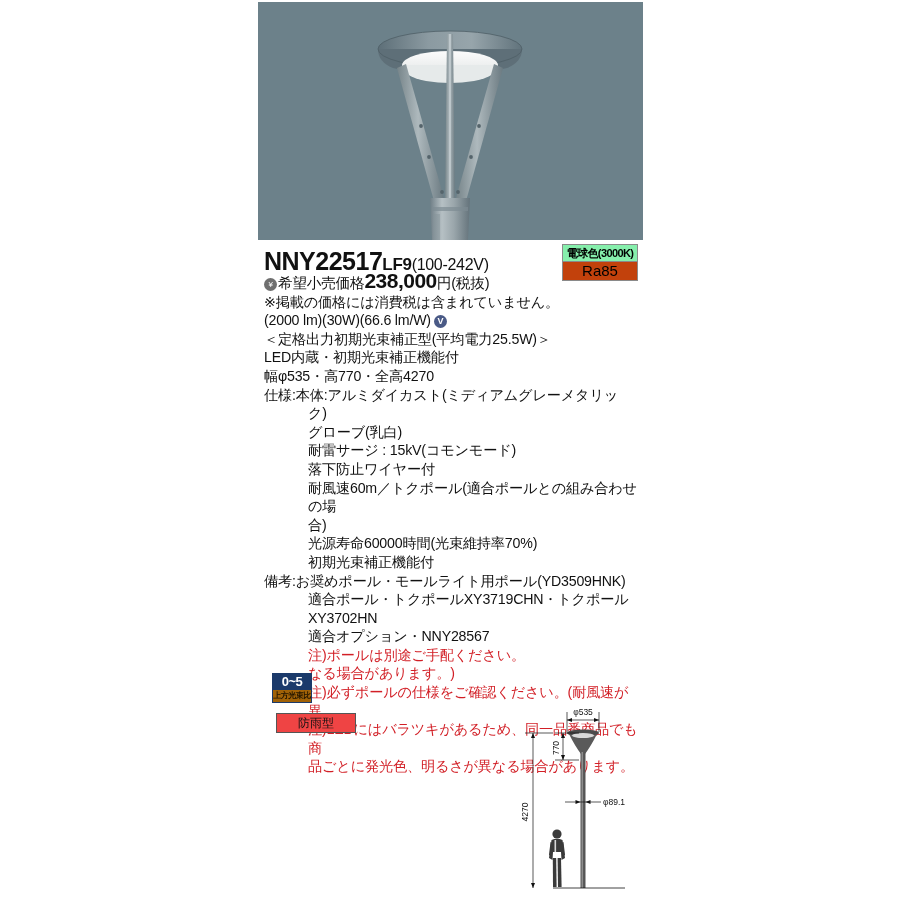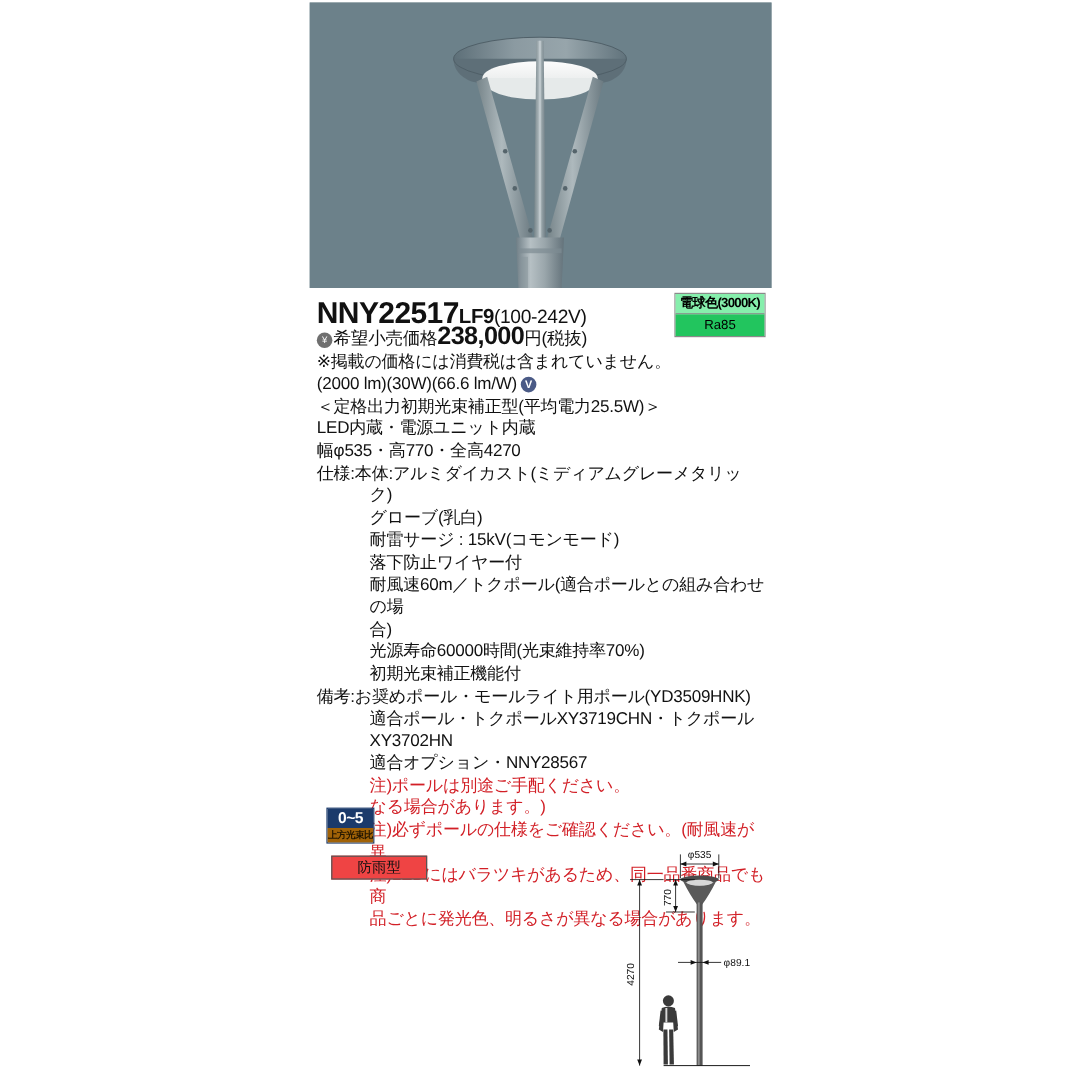--- a/index.html
+++ b/index.html
@@ -81,23 +81,23 @@
     font-size: 11px;
     font-weight: bold;
     line-height: 16px;
     height: 16px;
     border-bottom: 1px solid #8a8a8a;
     letter-spacing: -0.6px;
     white-space: nowrap;
     overflow: hidden;
   }
   .ct-bottom {
-    background: #22c55e;
+    background: #c2410c;
     color: #000;
-    font-size: 11px;
+    font-size: 15px;
     line-height: 18px;
     height: 18px;
     letter-spacing: 0px;
   }
 
   
   .spec {
     position: absolute;
     left: 264px;
     top: 272px;
@@ -307,21 +307,21 @@
       <span class="ico-circle">¥</span><span>希望小売価格</span><span class="price-big">238,000</span><span class="yen">円</span><span class="yen">(税抜)</span>
     </div>
 
     <div class="row">※掲載の価格には消費税は含まれていません。</div>
 
     <div class="row">
       <span>(2000 lm)(30W)(66.6 lm/W)</span><span class="ico-v">V</span>
     </div>
 
     <div class="row">＜定格出力初期光束補正型(平均電力25.5W)＞</div>
-    <div class="row">LED内蔵・電源ユニット内蔵</div>
+    <div class="row">LED内蔵・初期光束補正機能付</div>
     <div class="row">幅φ535・高770・全高4270</div>
 
     <div class="row">
       <span>仕様:</span><span>本体:アルミダイカスト(ミディアムグレーメタリッ</span>
     </div>
     <div class="hang-sub">ク)</div>
     <div class="hang-sub">グローブ(乳白)</div>
     <div class="hang-sub">耐雷サージ : 15kV(コモンモード)</div>
     <div class="hang-sub">落下防止ワイヤー付</div>
     <div class="hang-sub">耐風速60m／トクポール(適合ポールとの組み合わせの場</div>

